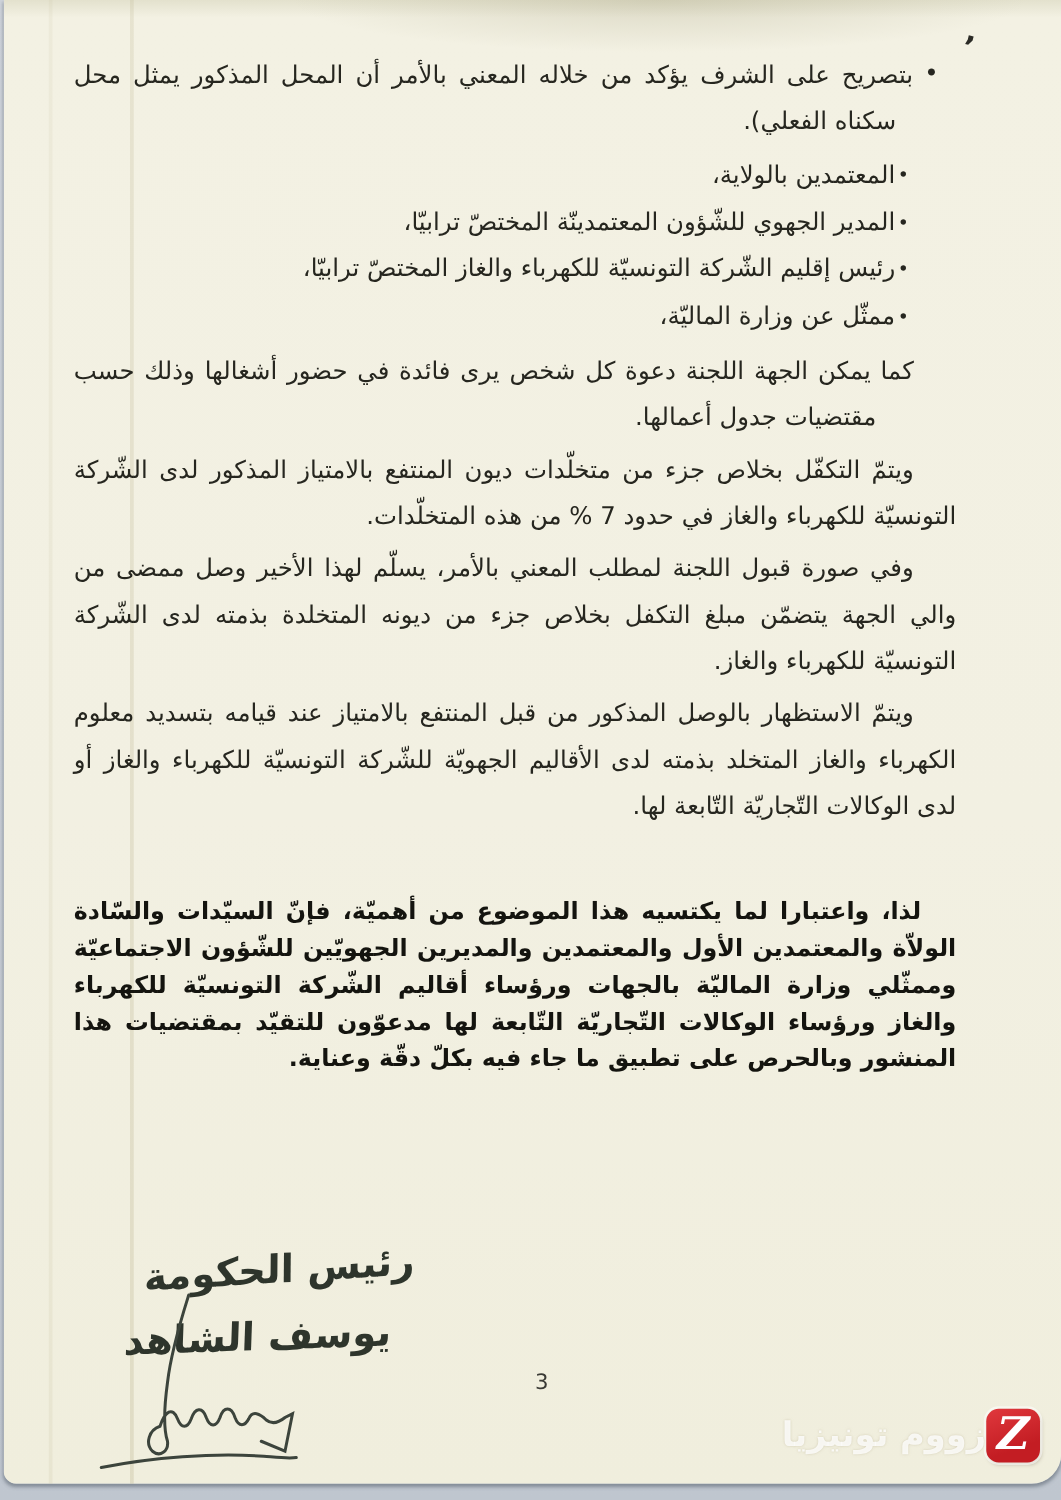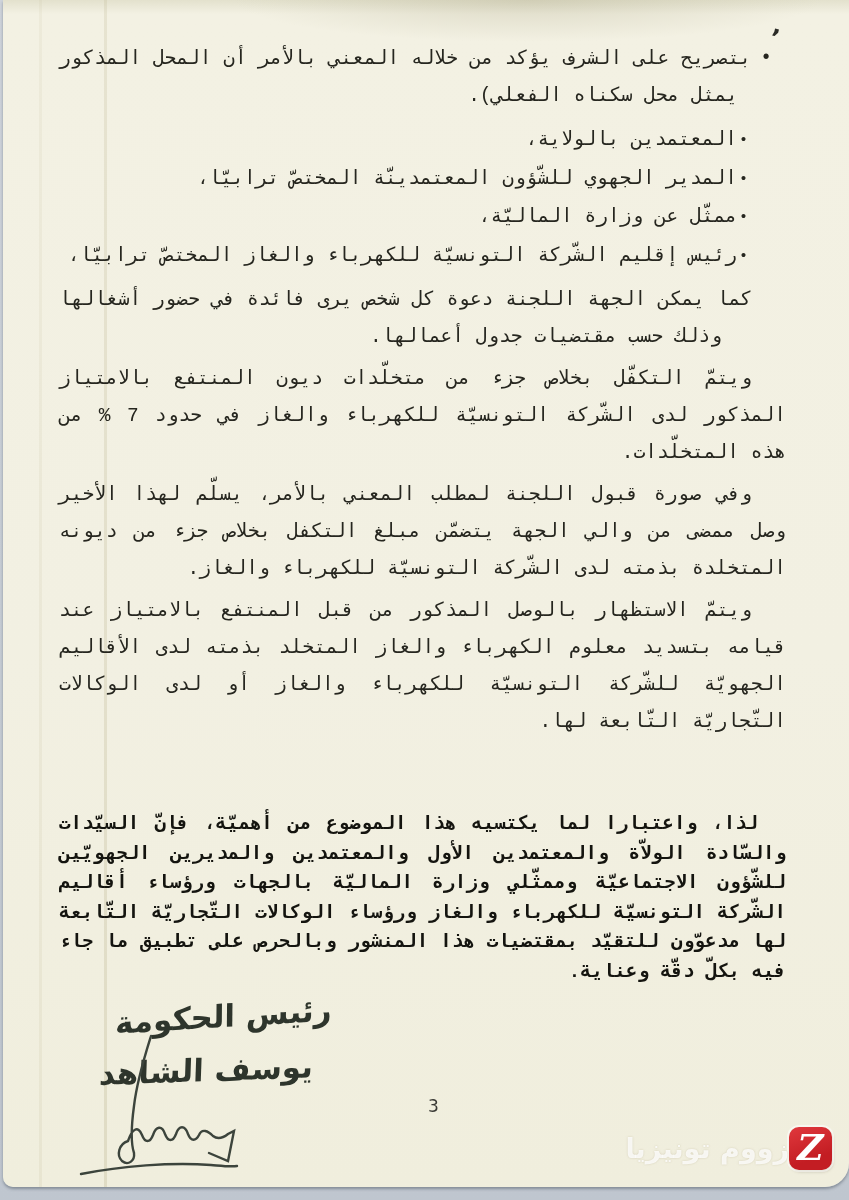--- a/index.html
+++ b/index.html
@@ -26,38 +26,37 @@
     position: absolute; top: 0; bottom: 0; width: 3px;
     background: linear-gradient(rgba(186,178,140,.22), rgba(186,178,140,.30));
     pointer-events: none;
   }
   .crease.c1 { left: 36px; opacity: .5; }
   .crease.c2 { left: 101px; }
 
   
   .content {
     position: absolute;
-    top: 41px; right: 63px; left: 56px;
+    top: 41px; right: 84px; left: 56px;
     direction: rtl;
     text-align: justify;
     color: #26261f;
     font-size: 19.5px;
     line-height: 37px;
     letter-spacing: 0;
-    font-family: Liberation Mono, monospace;
   }
   .para { margin: 0 0 5px 0; text-indent: 34px; }
   .para.hang { text-indent: -34px; padding-right: 48px; margin-bottom: 7px; }
   .para.hang2 { text-indent: -30px; padding-right: 64px; }
   .bullet { display: inline-block; text-indent: 0; margin-left: 9px; transform: translateY(-1px); }
   .members { margin: 2px 0 6px 0; padding-right: 38px; }
   .member { line-height: 36.5px; white-space: nowrap; }
   .member .bullet { margin-left: 2px; font-size: 15px; }
   .closing {
-    margin-top: 69px;
+    margin-top: 52px;
     font-weight: 700;
     color: #14140f;
     font-size: 19px;
     line-height: 29.5px;
     text-indent: 28px;
   }
 
   
   .stray {
     position: absolute; top: 24px; right: 70px;
@@ -130,24 +129,24 @@
 
 
       <div class="members">
         <div class="member">
           <span class="bullet">•</span><span>المعتمدين بالولاية،</span>
         </div>
         <div class="member">
           <span class="bullet">•</span><span>المدير الجهوي للشّؤون المعتمدينّة المختصّ ترابيّا،</span>
         </div>
         <div class="member">
-          <span class="bullet">•</span><span>ممثّل عن وزارة الماليّة،</span>
+          <span class="bullet">•</span><span>رئيس إقليم الشّركة التونسيّة للكهرباء والغاز المختصّ ترابيّا،</span>
         </div>
         <div class="member">
-          <span class="bullet">•</span><span>رئيس إقليم الشّركة التونسيّة للكهرباء والغاز المختصّ ترابيّا،</span>
+          <span class="bullet">•</span><span>ممثّل عن وزارة الماليّة،</span>
         </div>
       </div>
 
       <div class="para hang2">كما يمكن الجهة اللجنة دعوة كل شخص يرى فائدة في حضور أشغالها وذلك حسب مقتضيات جدول أعمالها.</div>
 
       <div class="para">ويتمّ التكفّل بخلاص جزء من متخلّدات ديون المنتفع بالامتياز المذكور لدى الشّركة التونسيّة للكهرباء والغاز في حدود 7 % من هذه المتخلّدات.</div>
 
       <div class="para">وفي صورة قبول اللجنة لمطلب المعني بالأمر، يسلّم لهذا الأخير وصل ممضى من والي الجهة يتضمّن مبلغ التكفل بخلاص جزء من ديونه المتخلدة بذمته لدى الشّركة التونسيّة للكهرباء والغاز.</div>
 
       <div class="para">ويتمّ الاستظهار بالوصل المذكور من قبل المنتفع بالامتياز عند قيامه بتسديد معلوم الكهرباء والغاز المتخلد بذمته لدى الأقاليم الجهويّة للشّركة التونسيّة للكهرباء والغاز أو لدى الوكالات التّجاريّة التّابعة لها.</div>

